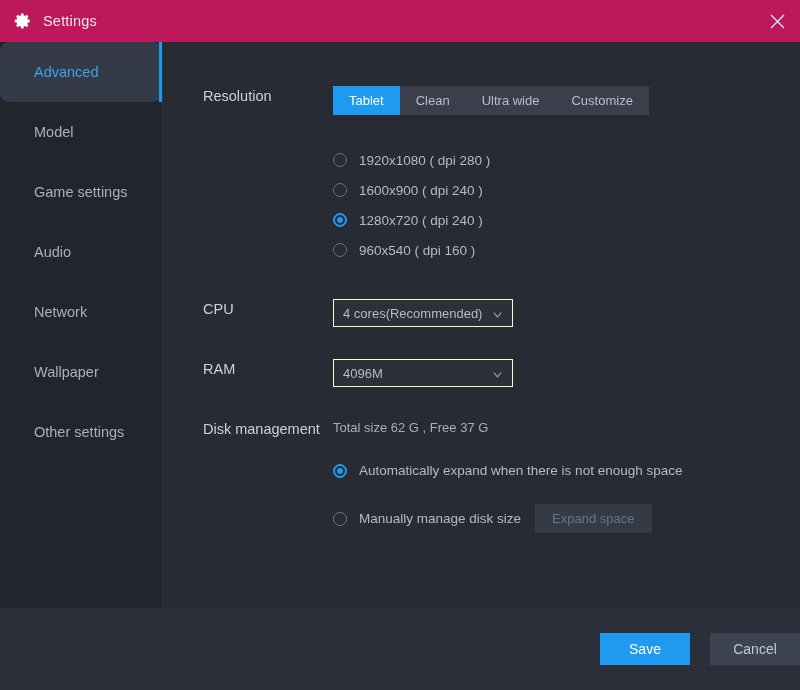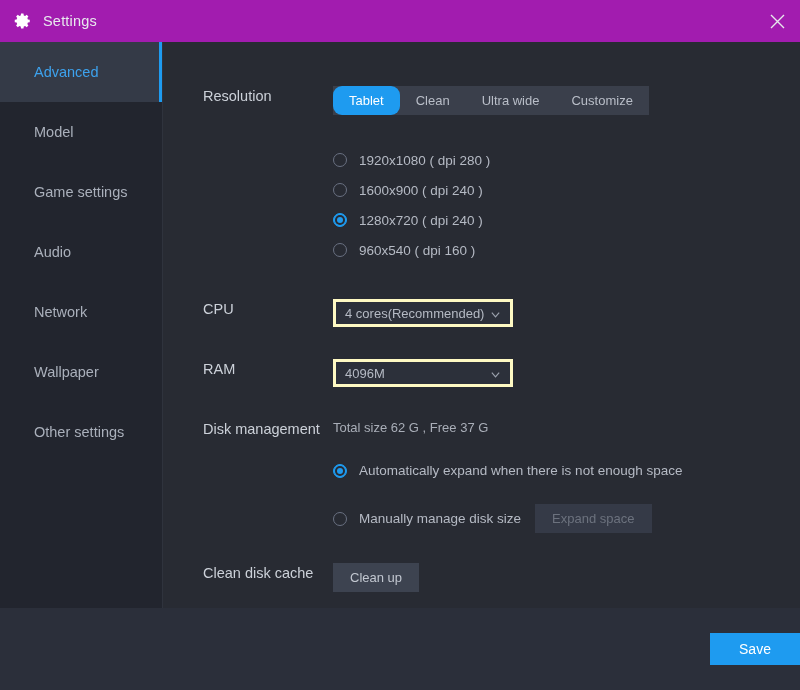--- a/index.html
+++ b/index.html
@@ -20,21 +20,21 @@
     height: 690px;
     background: #282b33;
     display: flex;
     flex-direction: column;
   }
 
   
   .titlebar {
     height: 42px;
     min-height: 42px;
-    background: #a21caf;
+    background: #be185d;
     display: flex;
     align-items: center;
     padding: 0 0 0 14px;
     box-sizing: border-box;
   }
   .title-gear {
     width: 18px;
     height: 18px;
     display: block;
     flex: 0 0 auto;
@@ -77,20 +77,21 @@
     box-sizing: border-box;
     color: #aab0bb;
     font-size: 14.5px;
     cursor: pointer;
     position: relative;
     background: transparent;
   }
   .side-item.active {
     background: #343a47;
     color: #3da2ee;
+    border-radius: 9px;
   }
   .side-item.active::after {
     content: "";
     position: absolute;
     right: 0;
     top: 0;
     bottom: 0;
     width: 3px;
     background: #1e9bf0;
   }
@@ -134,21 +135,20 @@
     padding: 0 16px;
     color: #b9bec8;
     font-size: 13px;
     cursor: pointer;
     box-sizing: border-box;
     white-space: nowrap;
   }
   .tab.active {
     background: #1e9bf0;
     color: #ffffff;
-    border-radius: 9px;
   }
 
   
   .radio-list {
     margin-top: 30px;
     padding-left: 170px;
   }
   .radio-item {
     display: flex;
     align-items: center;
@@ -185,21 +185,21 @@
   .radio-label {
     margin-left: 12px;
     color: #b5bac4;
     font-size: 13.5px;
   }
 
   
   .select {
     width: 180px;
     height: 28px;
-    border: 3px solid #fef9c3;
+    border: 1px solid #fef9c3;
     background: #2c303a;
     display: flex;
     align-items: center;
     padding: 0 9px;
     box-sizing: border-box;
     color: #b5bac4;
     font-size: 13px;
     cursor: pointer;
   }
   .select-value { flex: 1 1 auto; }
@@ -403,27 +403,22 @@
             <span class="radio-label">Automatically expand when there is not enough space</span>
           </div>
           <div class="disk-opt">
             <span class="radio"></span>
             <span class="radio-label">Manually manage disk size</span>
             <button class="btn btn-disabled">Expand space</button>
           </div>
         </div>
       </div>
 
-      <div class="row cache-row">
-        <div class="row-label">Clean disk cache</div>
-        <div class="row-field">
-          <button class="btn btn-grey">Clean up</button>
-        </div>
-      </div>
 
     </div>
   </div>
 
   <div class="footer">
     <button class="btn btn-save">Save</button>
+    <button class="btn btn-cancel">Cancel</button>
   </div>
 
 </div>
 
 </body></html>

